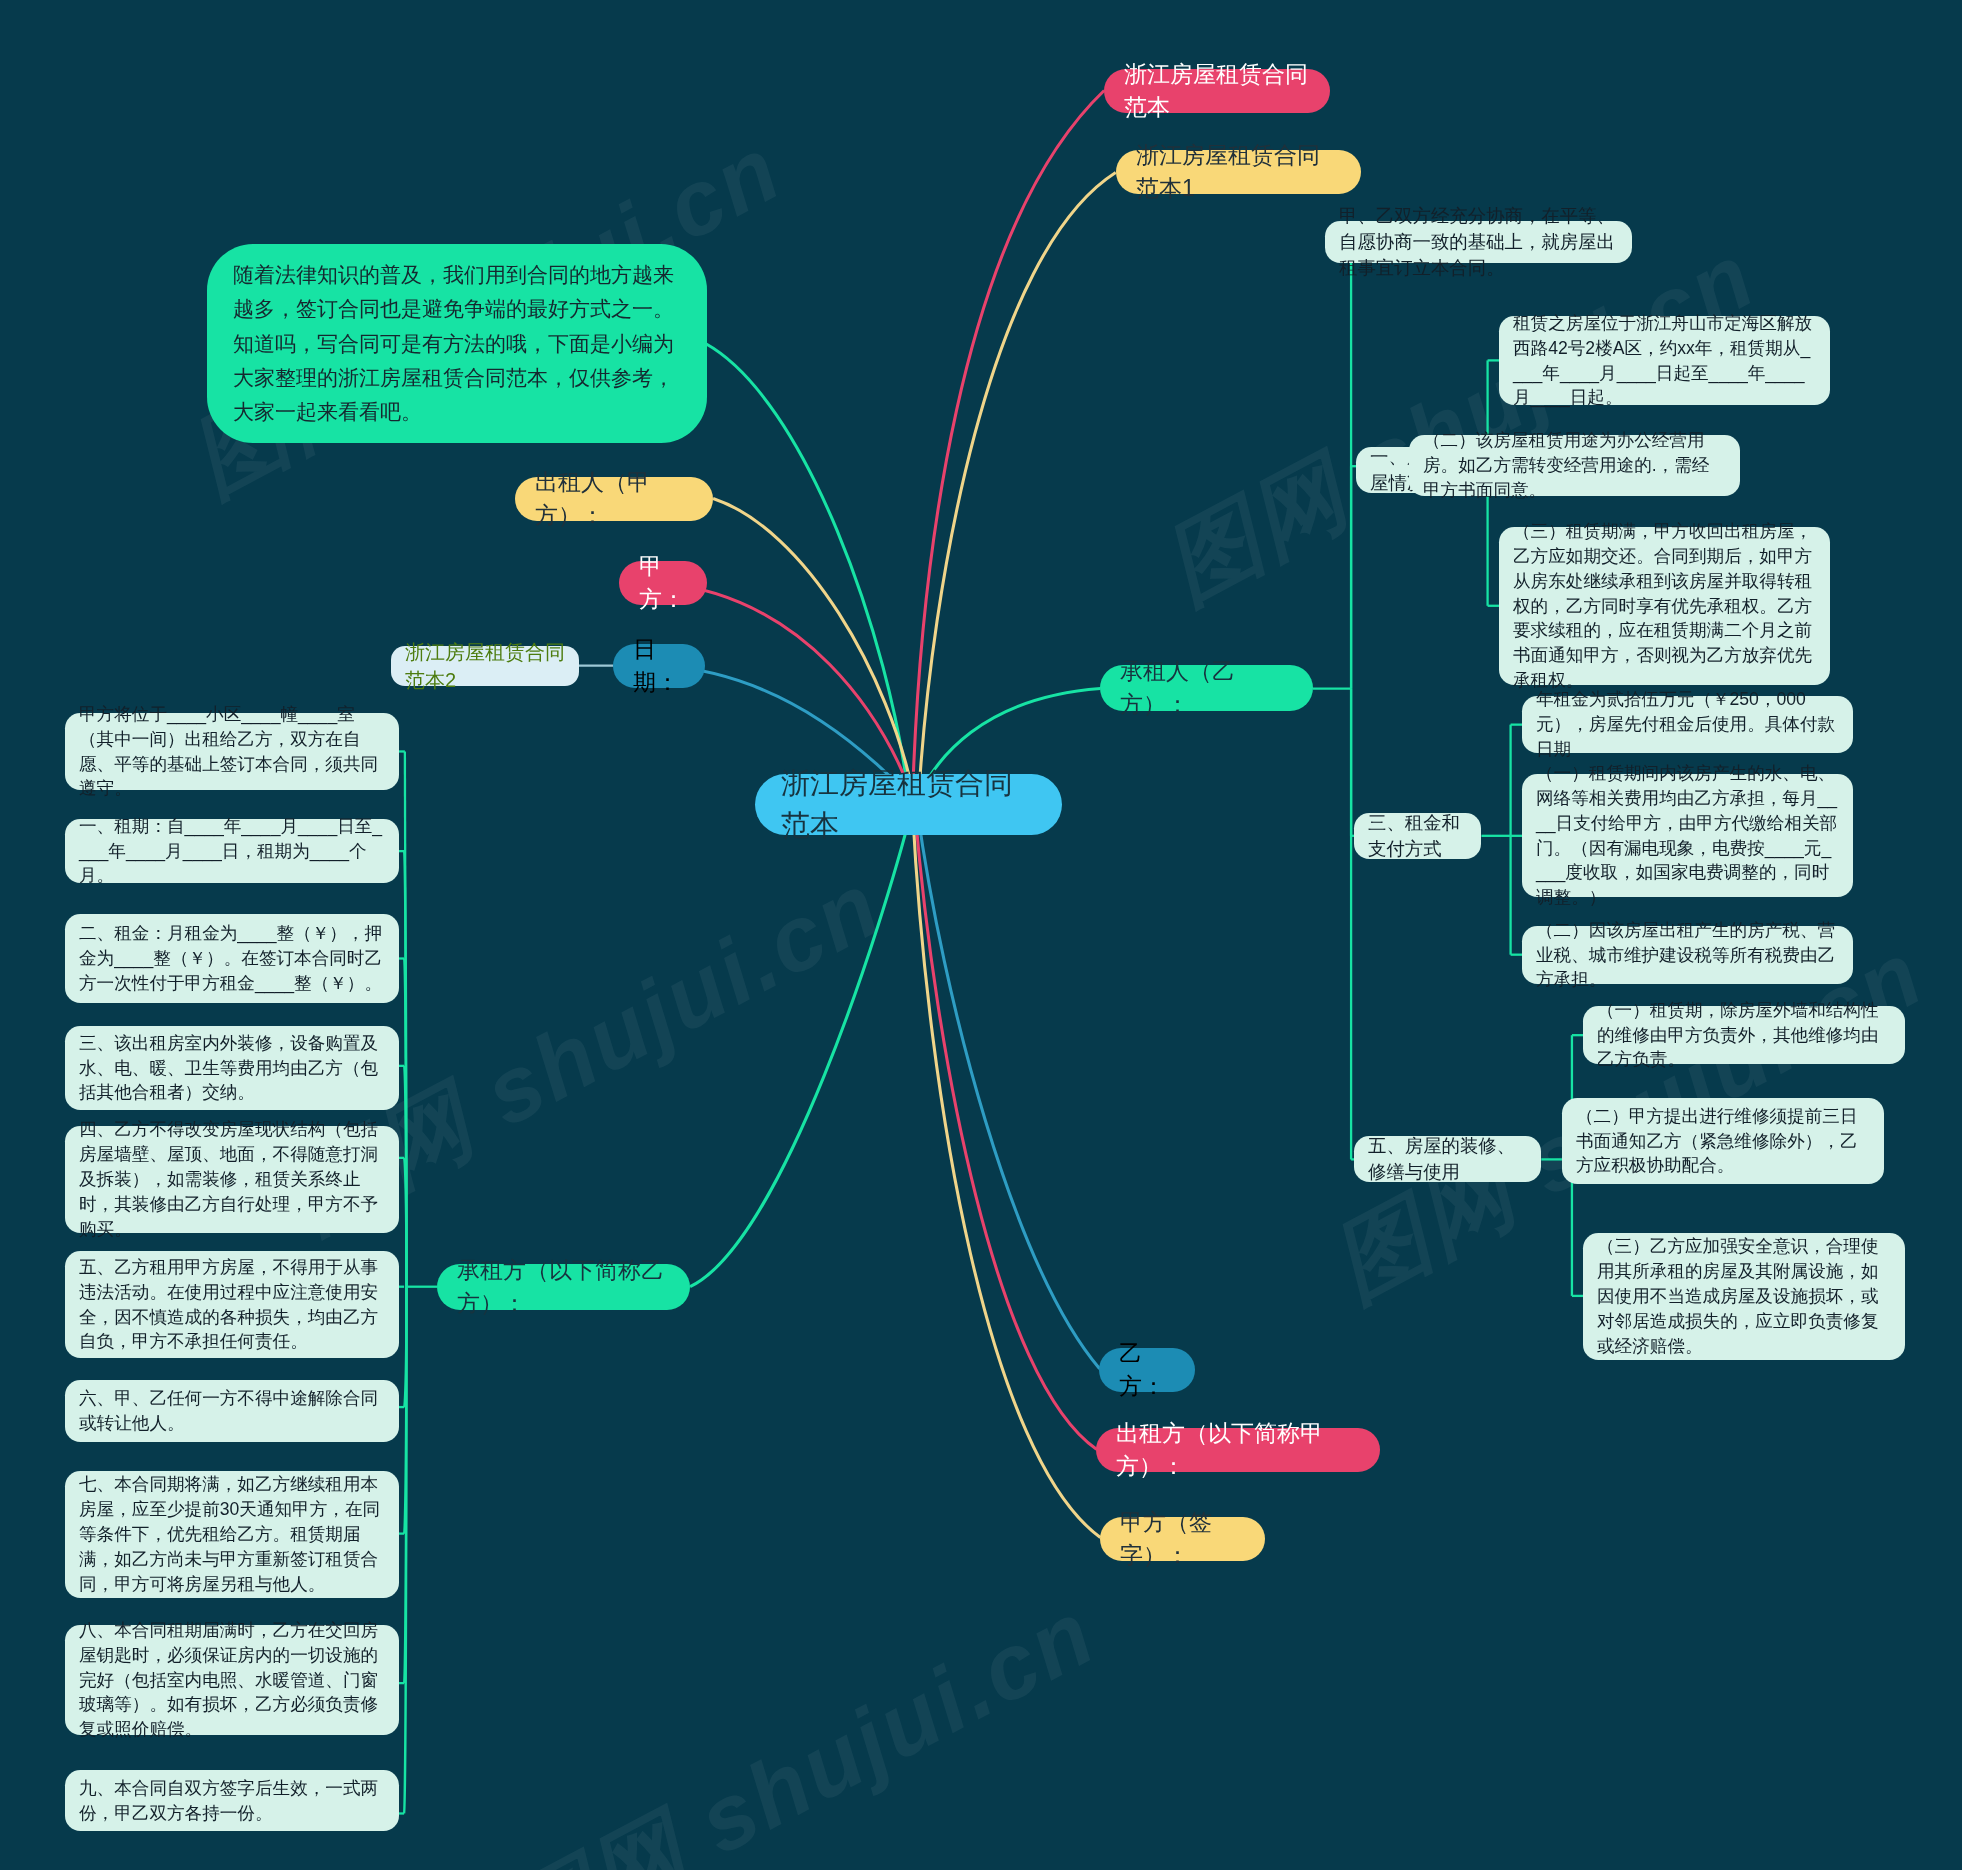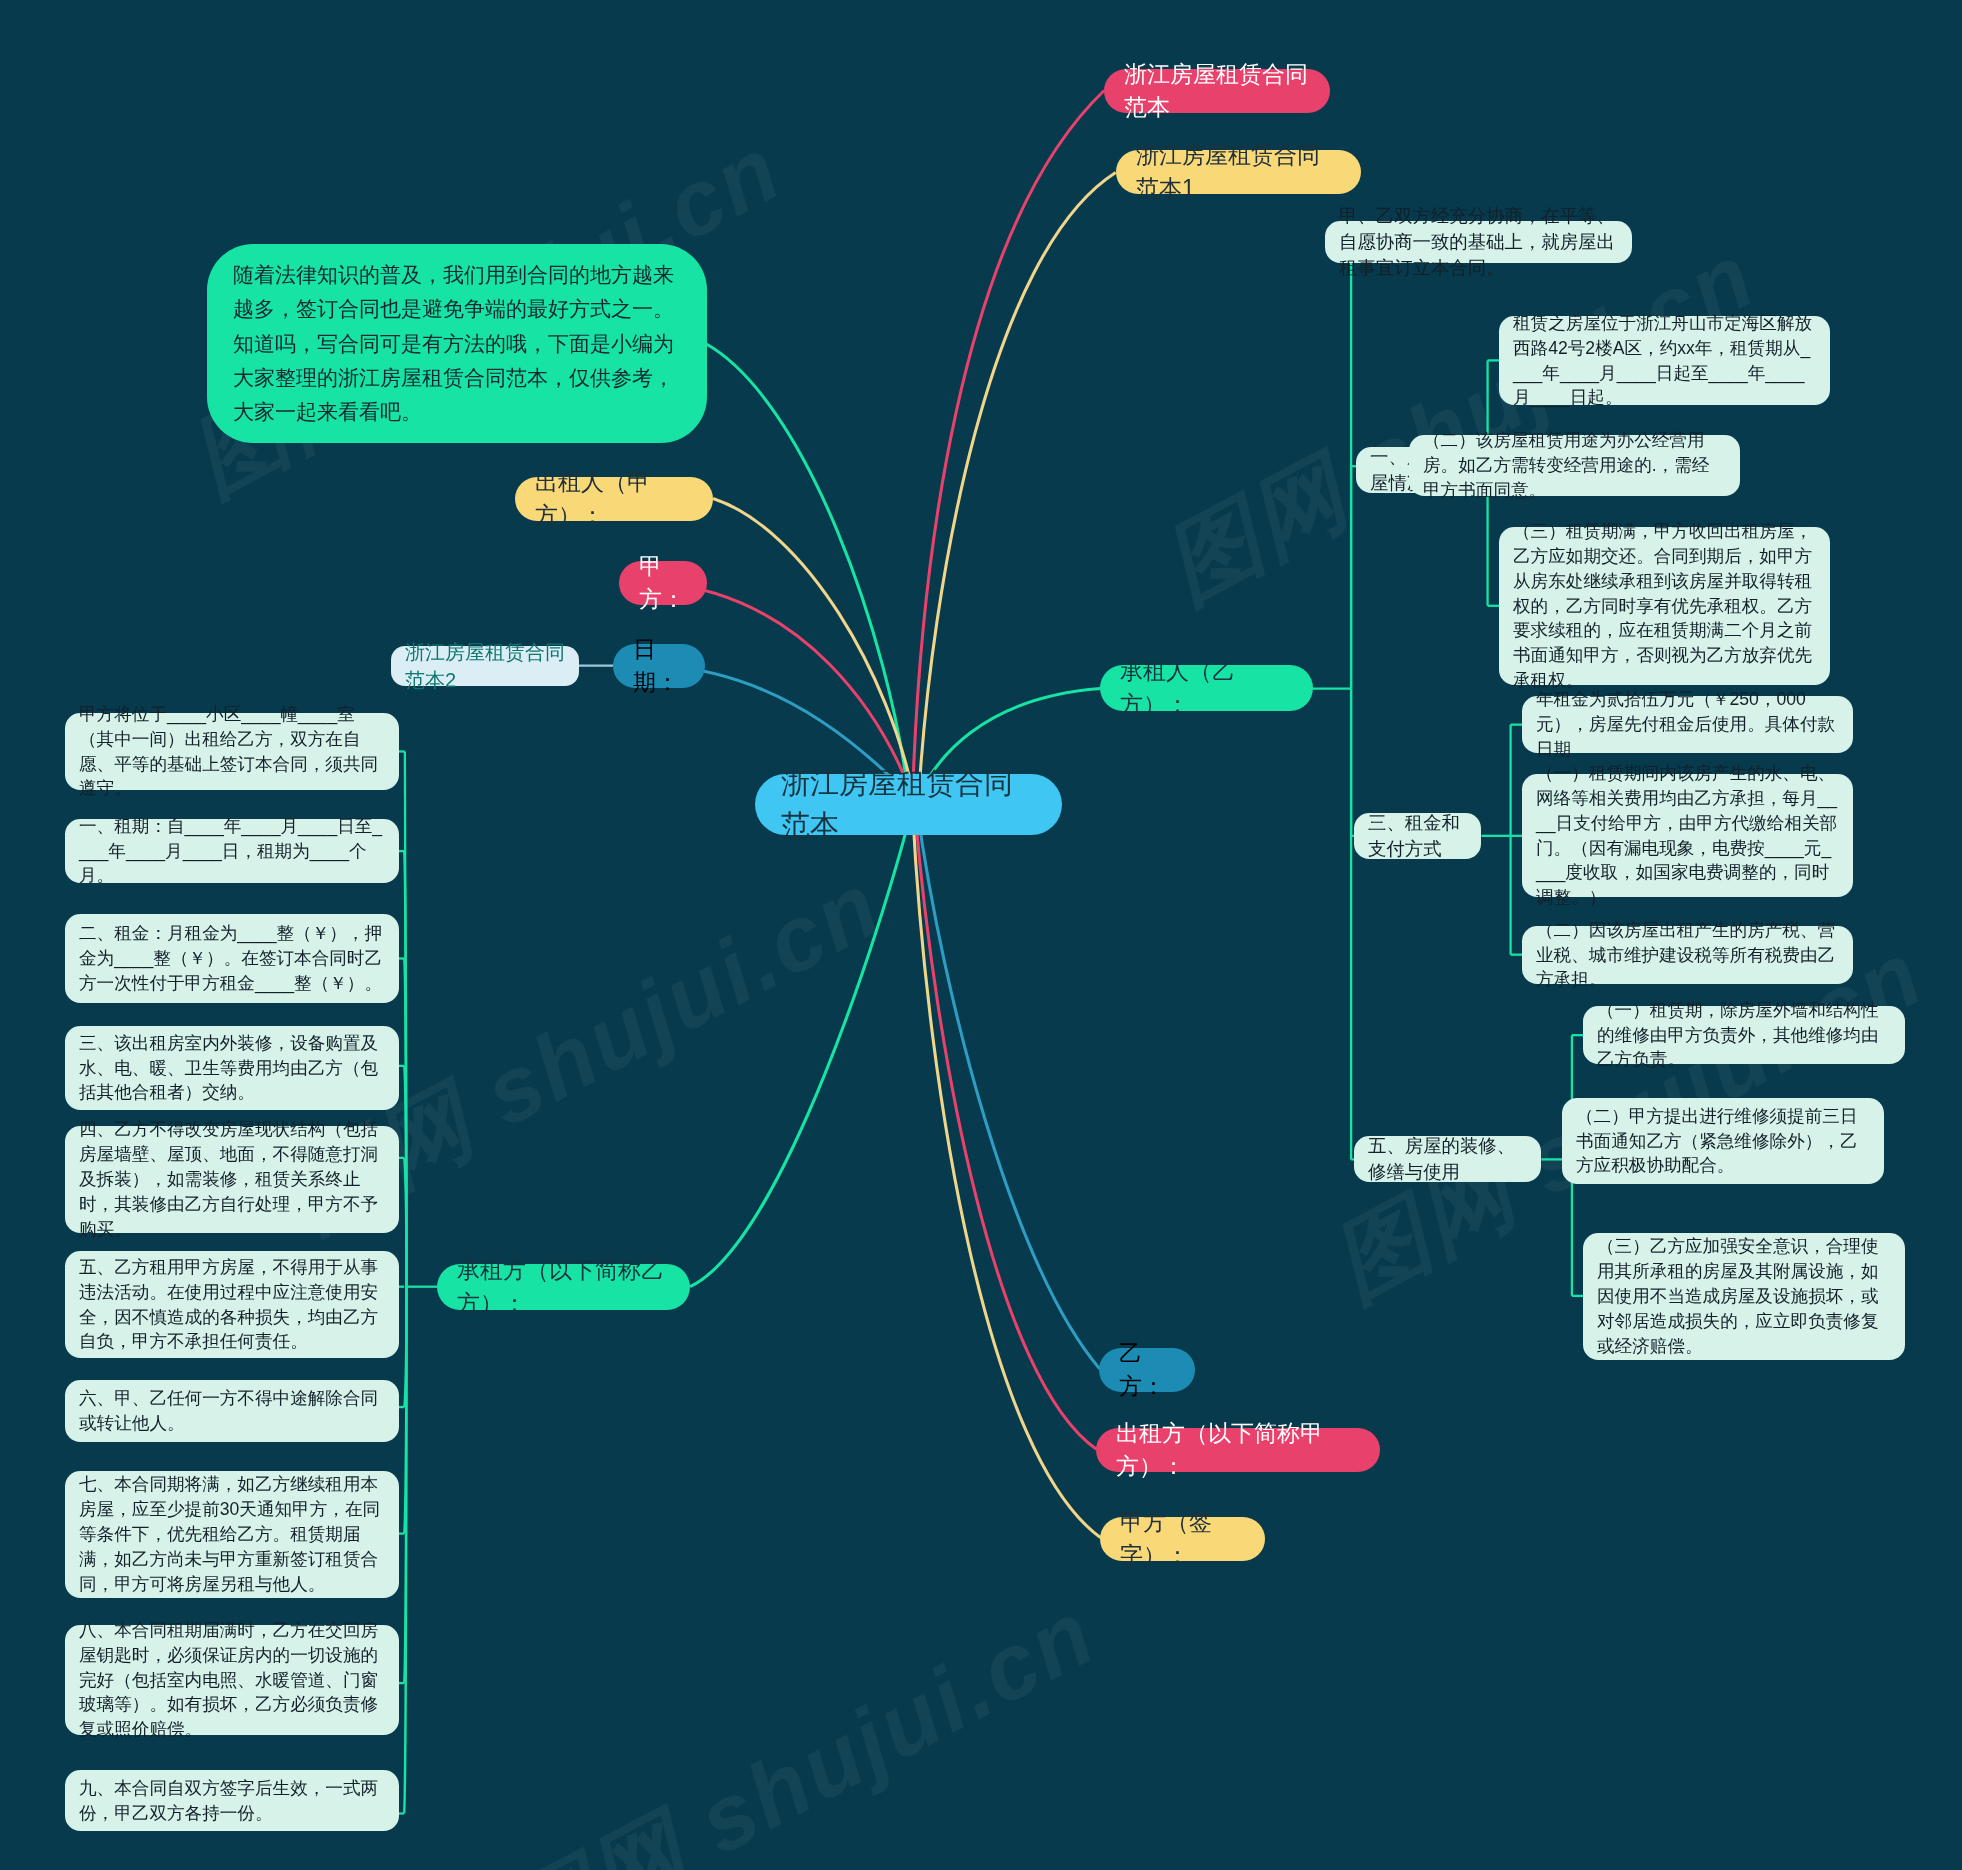--- a/index.html
+++ b/index.html
@@ -35,21 +35,21 @@
     line-height:1.42;
     white-space:pre-wrap;
     word-break:break-all;
   }
   
   .n-root{background:#3fc6f2;color:#17333f;font-size:29px;border-radius:34px;justify-content:center;}
   .n-pink{background:#e8426c;color:#ffffff;font-size:23px;border-radius:28px;}
   .n-yellow{background:#f9d878;color:#20303a;font-size:23px;border-radius:28px;}
   .n-green{background:#17e3a4;color:#17333f;font-size:23px;border-radius:28px;}
   .n-blue{background:#1c8cb4;color:#000000;font-size:23px;border-radius:28px;}
-  .n-paleblue{background:#dbeef5;color:#0f766e;font-size:20px;border-radius:14px;}
+  .n-paleblue{background:#dbeef5;color:#4d7c0f;font-size:20px;border-radius:14px;}
   .n-mint{background:#d6f2e9;color:#12202a;font-size:18.4px;border-radius:15.3px;}
   .n-mint-sm{background:#d6f2e9;color:#12202a;font-size:17.6px;border-radius:15.3px;}
   .n-bigtext{background:#17e3a4;color:#15282f;font-size:21px;border-radius:43px;line-height:1.62;}
   .pad-lg{padding:10.7px 26px;}
   .pad-md{padding:9.2px 20px;}
   .pad-sm{padding:10px 14px;}
   .pad-xl{padding:20px 26px;}
 </style>
 </head>
 <body>

